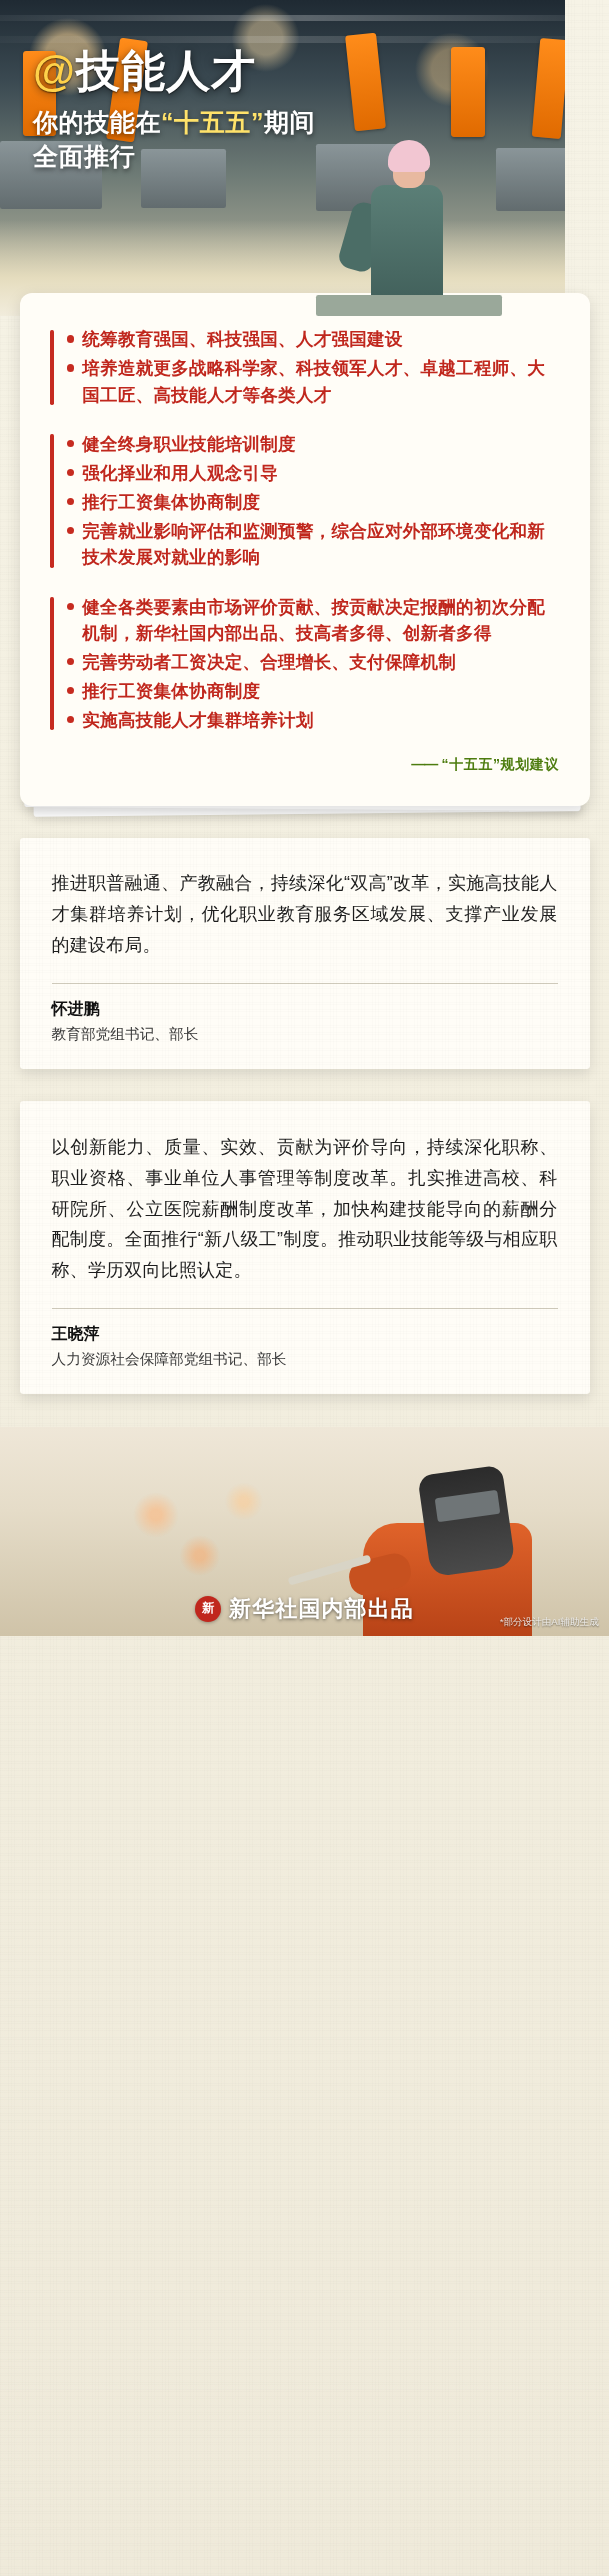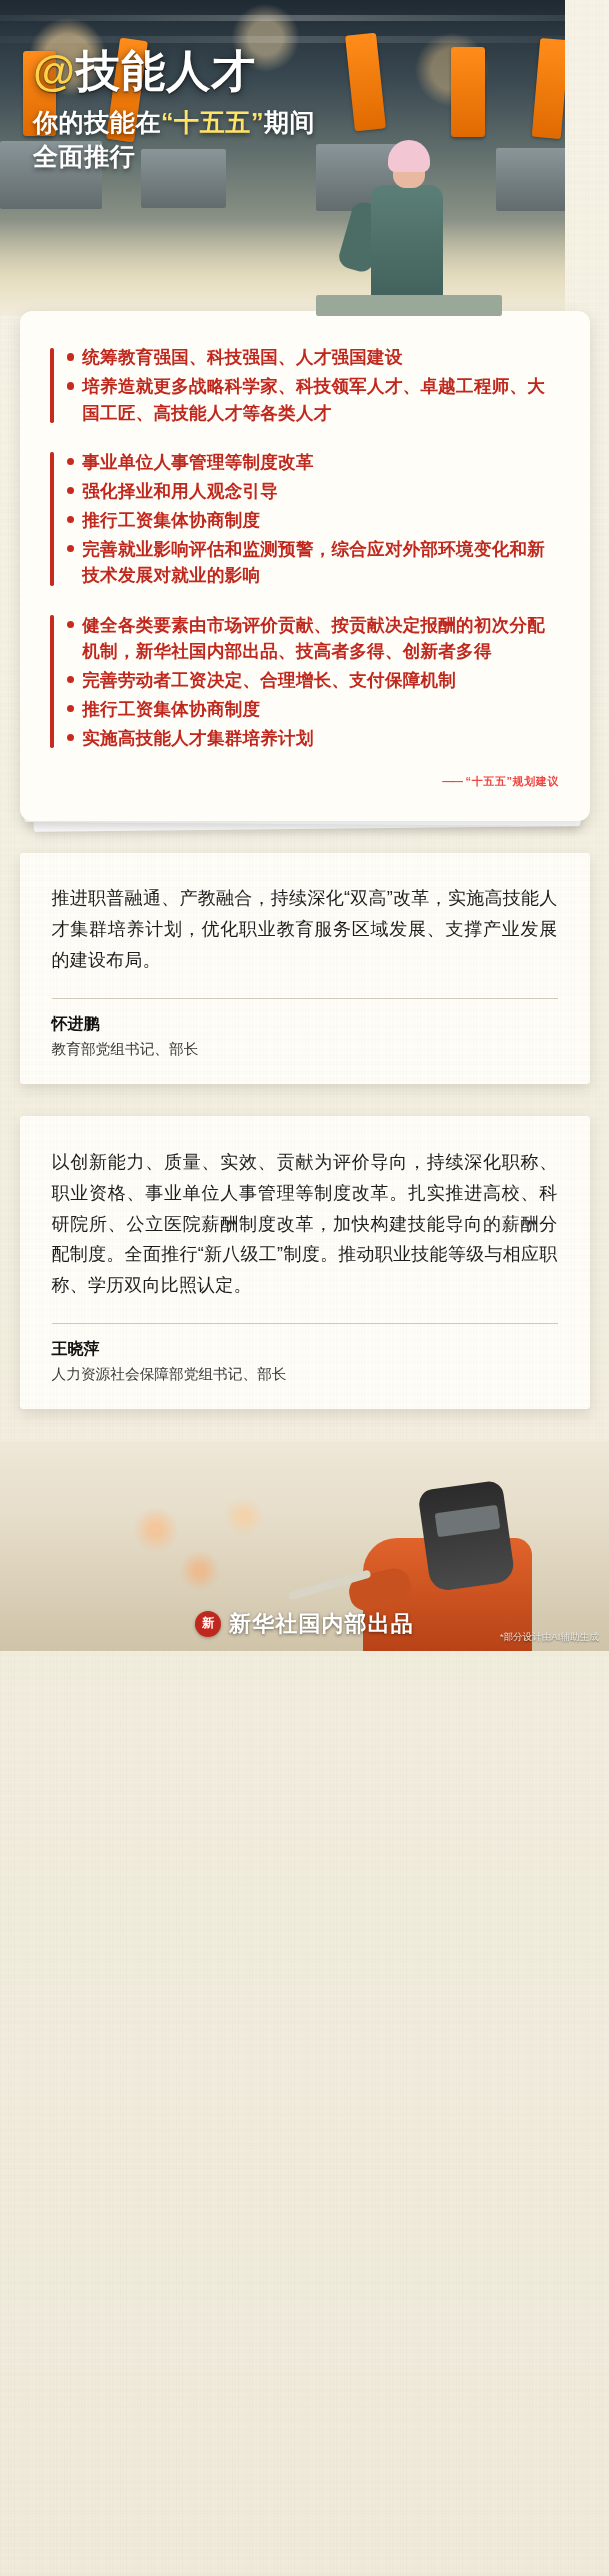--- a/index.html
+++ b/index.html
@@ -121,21 +121,20 @@
     position:absolute; left:6.8px; right:6.8px; top:4.5px; bottom:-3.4px;
     background:#ffffff; border-radius:3.4px; box-shadow:0 3.4px 9px rgba(0,0,0,.08);
     transform:rotate(0.4deg);
   }
   .card-main{
     position:relative;
     background:#fffdf7;
     border-radius:12px;
     padding:33px 30.5px 32px 30.5px;
     box-shadow:0 5.6px 16px rgba(0,0,0,.13);
-    margin-top:18px;
   }
   .group{ position:relative; margin-bottom:22.6px; padding-left:17px; }
   .group:last-of-type{ margin-bottom:13.5px; }
   .group-bar{
     position:absolute; left:0; top:3.4px; bottom:3.4px; width:4px;
     background:#c62b20; border-radius:1.7px;
   }
   .kp{
     display:flex; align-items:flex-start;
     font-size:17.5px; line-height:1.52; color:#c0271d; font-weight:bold;
@@ -143,21 +142,21 @@
     margin-bottom:2.3px;
   }
   .kp .dot{
     flex:0 0 auto;
     width:7.3px; height:7.3px; margin:9px 8px 0 0;
     background:#c62b20; border-radius:50%;
   }
   .kp .txt{ flex:1 1 auto; }
   .source{
     text-align:right;
-    font-size:11px; color:#ef4444; font-weight:bold;
+    font-size:14px; color:#4d7c0f; font-weight:bold;
     margin-top:10.2px;
     letter-spacing:0.6px;
   }
   .source .dash{ letter-spacing:-1.1px; }
 
   
   .quote-card{
     width:570px; margin:32px auto 0 auto;
     background:#fffdf7;
     border-radius:3.4px;
@@ -298,21 +297,21 @@
         <div class="kp">
           <span class="dot"></span>
           <span class="txt">培养造就更多战略科学家、科技领军人才、卓越工程师、大国工匠、高技能人才等各类人才</span>
         </div>
       </div>
 
       <div class="group">
         <div class="group-bar"></div>
         <div class="kp">
           <span class="dot"></span>
-          <span class="txt">事业单位人事管理等制度改革</span>
+          <span class="txt">健全终身职业技能培训制度</span>
         </div>
         <div class="kp">
           <span class="dot"></span>
           <span class="txt">强化择业和用人观念引导</span>
         </div>
         <div class="kp">
           <span class="dot"></span>
           <span class="txt">推行工资集体协商制度</span>
         </div>
         <div class="kp">

